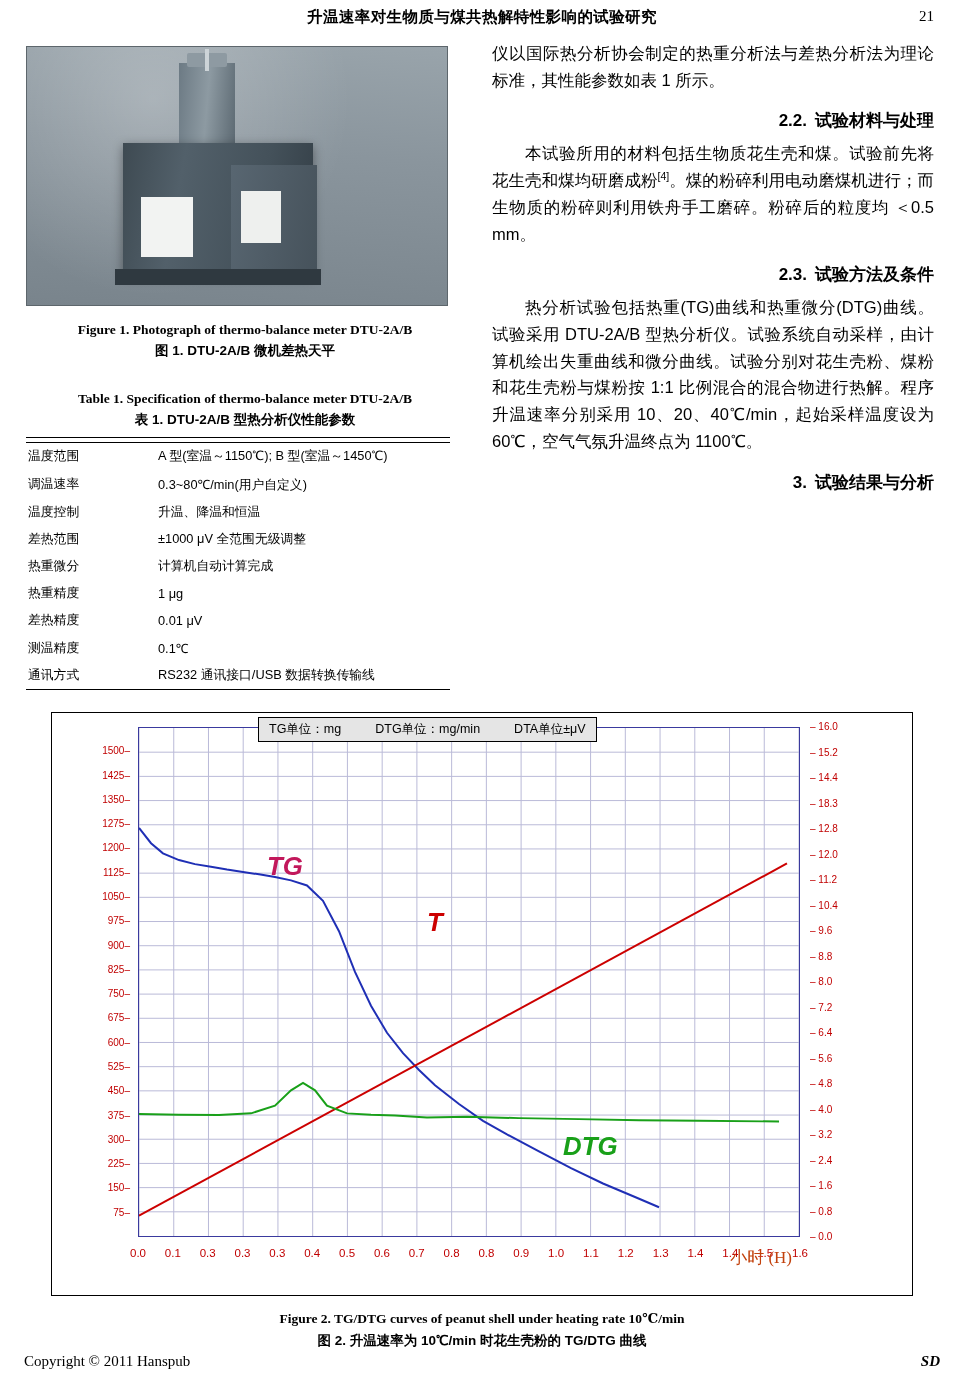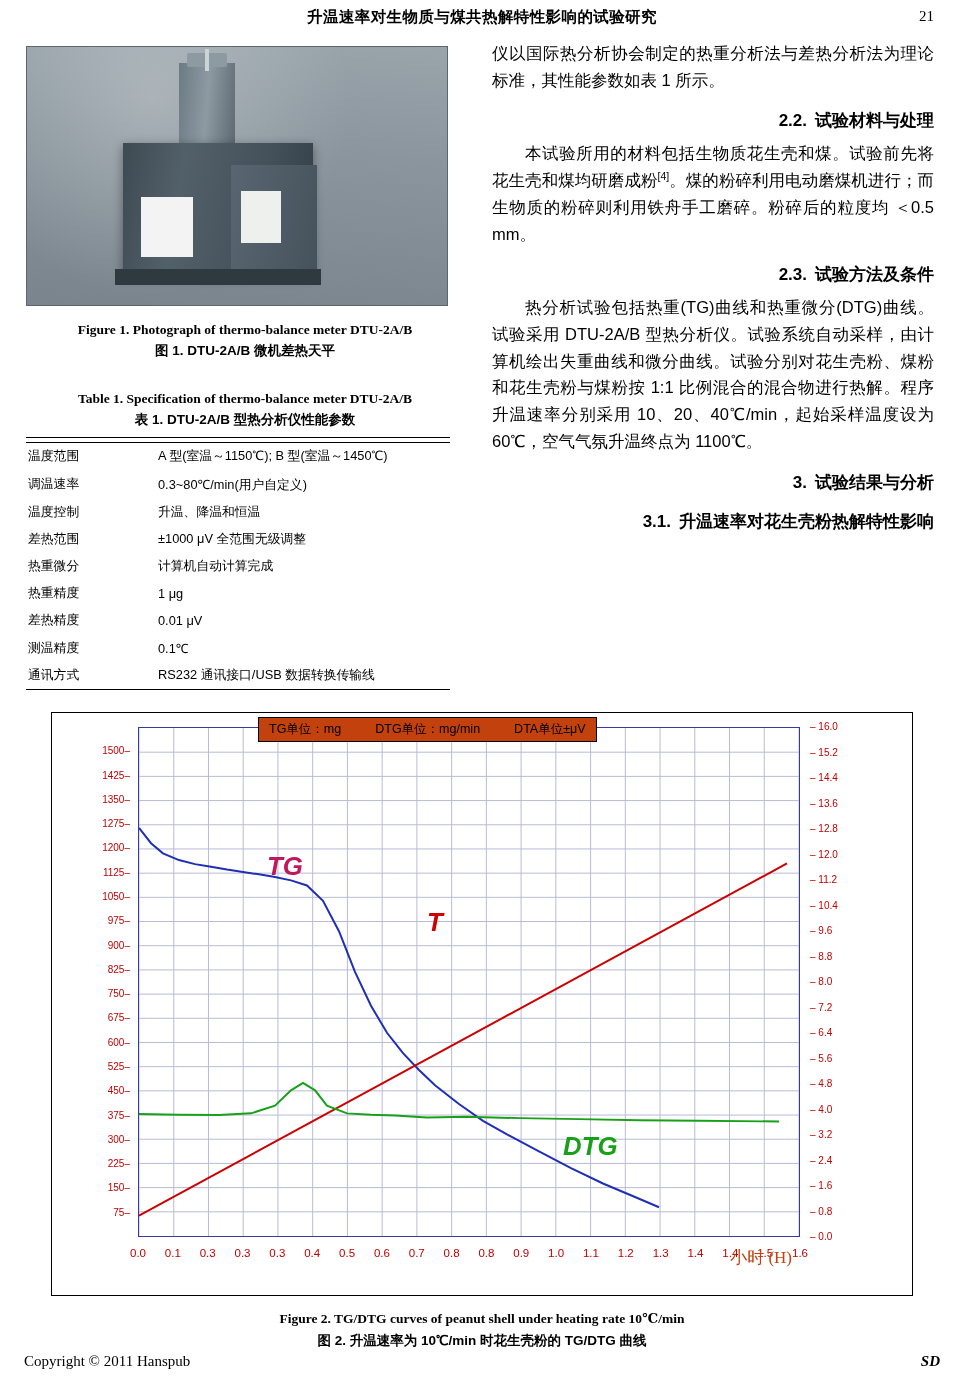--- a/index.html
+++ b/index.html
@@ -268,21 +268,21 @@
     white-space: nowrap;
   }
   .unit-box {
     position: absolute;
     left: 206px;
     top: 4px;
     border: 1px solid #000;
     padding: 3px 10px;
     font-family: "Liberation Sans", sans-serif;
     font-size: 12.5px;
-    background: #c2410c;
+    background: #e5e5e5;
     white-space: nowrap;
   }
   .unit-box span { margin-right: 34px; }
   .unit-box span:last-child { margin-right: 0; }
   .xaxis-title {
     position: absolute;
     right: 120px;
     bottom: 26px;
     font-family: Liberation Serif, serif;
     font-size: 17px;
@@ -403,23 +403,20 @@
       <h2 class="sec">
         <span class="num">2.3.</span><span>试验方法及条件</span>
       </h2>
 
       <p class="para indent">热分析试验包括热重(TG)曲线和热重微分(DTG)曲线。试验采用 DTU-2A/B 型热分析仪。试验系统自动采样，由计算机绘出失重曲线和微分曲线。试验分别对花生壳粉、煤粉和花生壳粉与煤粉按 1:1 比例混合的混合物进行热解。程序升温速率分别采用 10、20、40℃/min，起始采样温度设为 60℃，空气气氛升温终点为 1100℃。</p>
 
       <h2 class="sec">
         <span class="num">3.</span><span>试验结果与分析</span>
       </h2>
 
-      <h2 class="sec">
-        <span class="num">3.1.</span><span>升温速率对花生壳粉热解特性影响</span>
-      </h2>
     </div>
   </div>
 
   <div class="chart-wrap">
     <div class="axis-left-labels">
         <div class="tick-l" style="top: calc(4.7619% - 6px);">1500–</div>
         <div class="tick-l" style="top: calc(9.52381% - 6px);">1425–</div>
         <div class="tick-l" style="top: calc(14.2857% - 6px);">1350–</div>
         <div class="tick-l" style="top: calc(19.0476% - 6px);">1275–</div>
         <div class="tick-l" style="top: calc(23.8095% - 6px);">1200–</div>
@@ -436,21 +433,21 @@
         <div class="tick-l" style="top: calc(76.1905% - 6px);">375–</div>
         <div class="tick-l" style="top: calc(80.9524% - 6px);">300–</div>
         <div class="tick-l" style="top: calc(85.7143% - 6px);">225–</div>
         <div class="tick-l" style="top: calc(90.4762% - 6px);">150–</div>
         <div class="tick-l" style="top: calc(95.2381% - 6px);">75–</div>
       </div>
     <div class="axis-right-labels">
         <div class="tick-r" style="top: calc(0% - 6px);">– 16.0</div>
         <div class="tick-r" style="top: calc(5% - 6px);">– 15.2</div>
         <div class="tick-r" style="top: calc(10% - 6px);">– 14.4</div>
-        <div class="tick-r" style="top: calc(15% - 6px);">– 13.6</div>
+        <div class="tick-r" style="top: calc(15% - 6px);">– 18.3</div>
         <div class="tick-r" style="top: calc(20% - 6px);">– 12.8</div>
         <div class="tick-r" style="top: calc(25% - 6px);">– 12.0</div>
         <div class="tick-r" style="top: calc(30% - 6px);">– 11.2</div>
         <div class="tick-r" style="top: calc(35% - 6px);">– 10.4</div>
         <div class="tick-r" style="top: calc(40% - 6px);">– 9.6</div>
         <div class="tick-r" style="top: calc(45% - 6px);">– 8.8</div>
         <div class="tick-r" style="top: calc(50% - 6px);">– 8.0</div>
         <div class="tick-r" style="top: calc(55% - 6px);">– 7.2</div>
         <div class="tick-r" style="top: calc(60% - 6px);">– 6.4</div>
         <div class="tick-r" style="top: calc(65% - 6px);">– 5.6</div>

